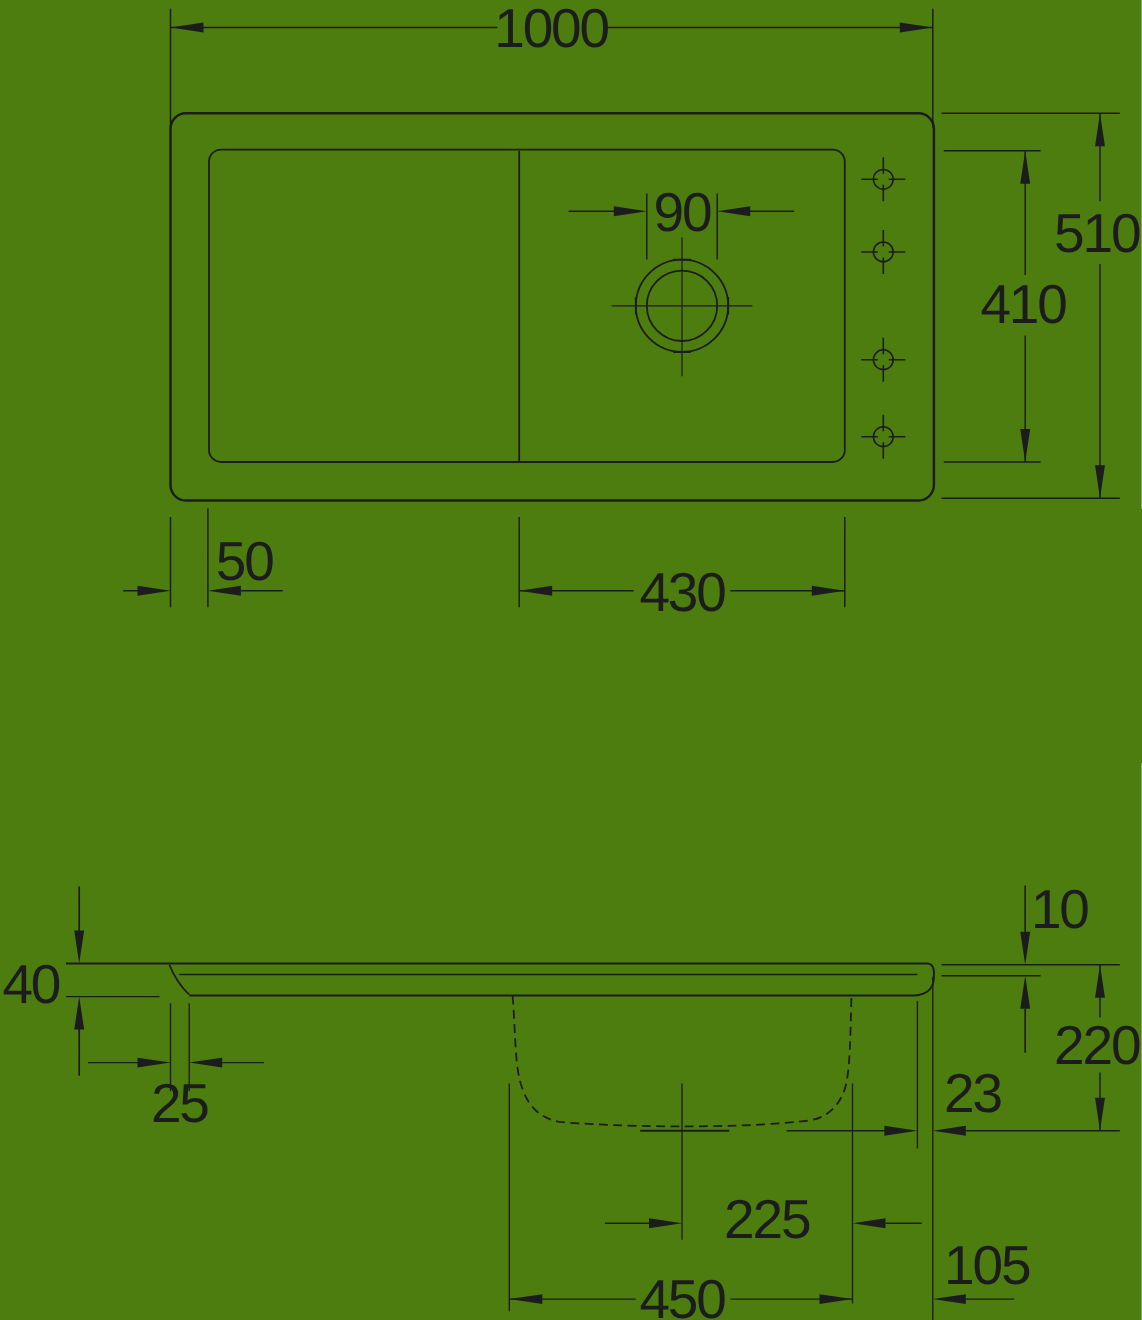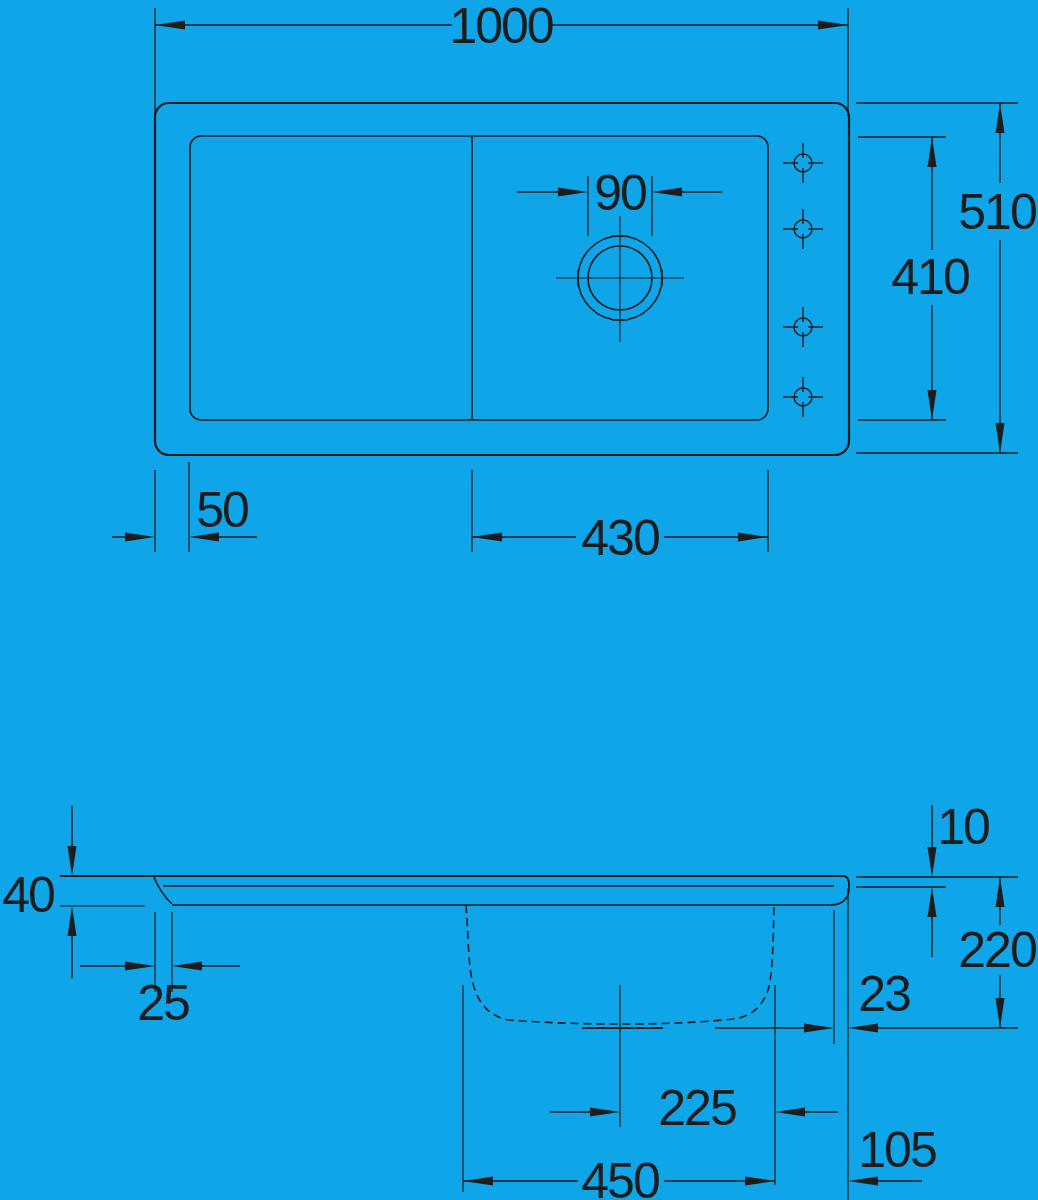--- a/index.html
+++ b/index.html
@@ -1,16 +1,16 @@
 <!DOCTYPE html>
 <html><head>
 <meta charset="utf-8">
 <style>
   html,body{margin:0;padding:0;background:#ffffff;}
-  .sheet{position:relative;width:1038px;height:1200px;background:#0ea5e9;overflow:hidden;
+  .sheet{position:relative;width:1038px;height:1200px;background:#4d7c0f;overflow:hidden;
          font-family:"Liberation Sans",sans-serif;}
   svg{display:block;}
   .dim-text{font-family:"Liberation Sans",sans-serif;font-size:50px;letter-spacing:-2px;
             fill:#1c1c1c;stroke:none;}
 </style>
 </head>
 <body>
 
 <div class="sheet">
 <svg width="1038" height="1200" viewBox="0 0 1038 1200">

